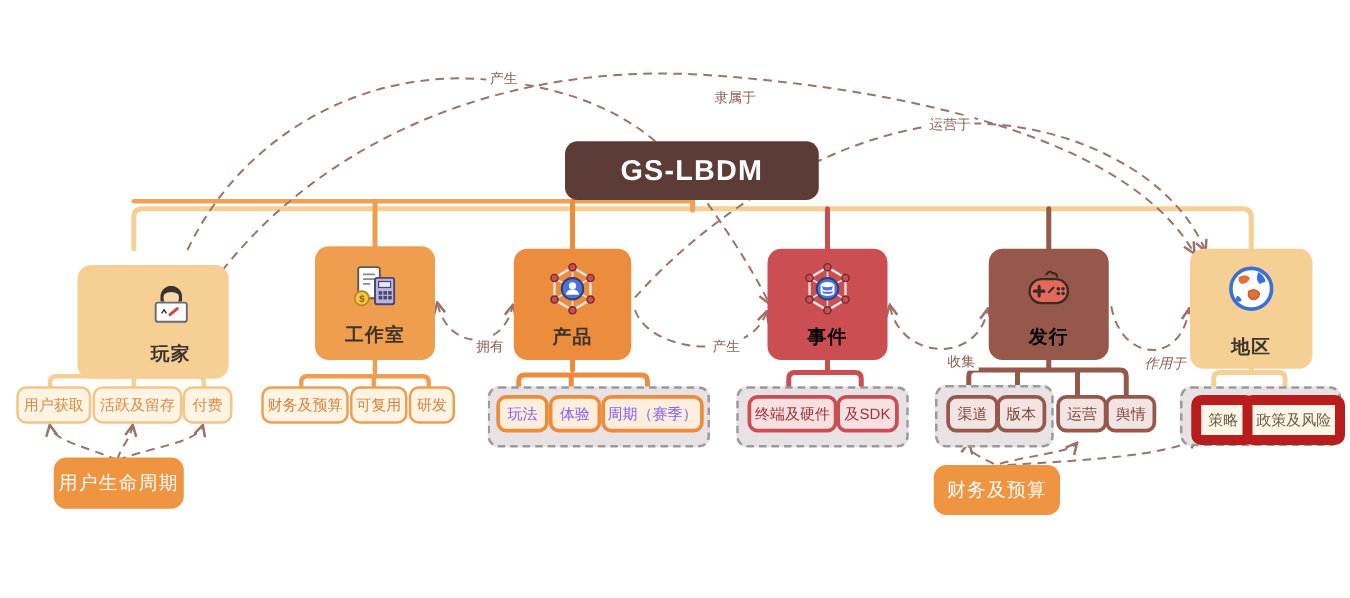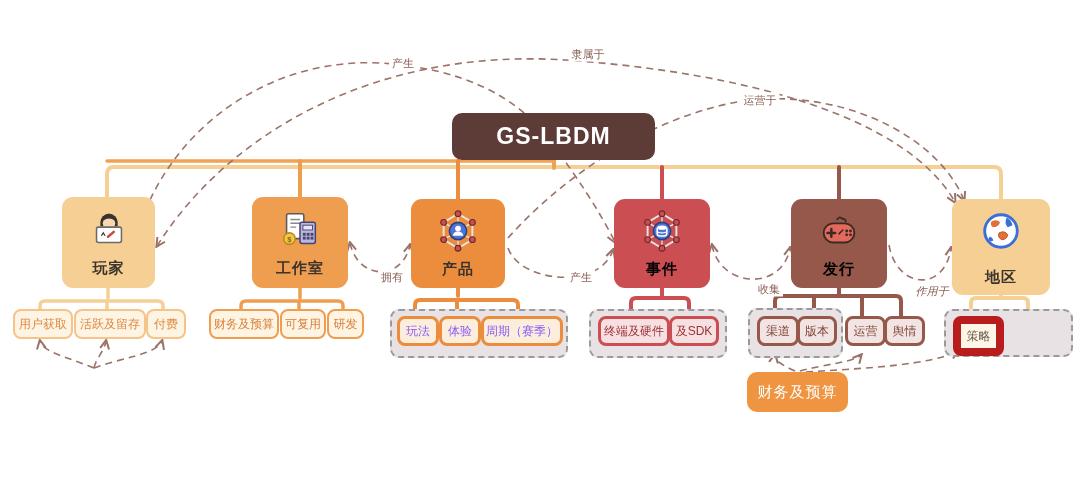--- a/index.html
+++ b/index.html
@@ -92,21 +92,21 @@
       <path d="M 795 371 C 780 364, 774 360, 775 355" marker-end="url(#arr)"></path>
       <path d="M 800 371 C 825 364, 855 362, 861 355" marker-end="url(#arr)"></path>
       <path d="M 806 372 C 870 368, 930 365, 958 351" marker-end="url(#arr)"></path>
     </g>
   </svg>
 
   <div class="root" style="left:452px;top:113px;width:203px;height:47px;">
     <span>GS-LBDM</span>
   </div>
 
-  <div class="node" style="left:62px;top:197px;width:93px;height:91px;background:#f6cf94;">
+  <div class="node" style="left:62px;top:212px;width:93px;height:91px;background:#f6cf94;padding-left:28px;">
     <svg class="icon" viewBox="0 0 48 48">
       <path d="M15 16 a9 9 0 0 1 18 0 v4 h-18 z" fill="#3a3230"></path>
       <circle cx="24" cy="17" r="6.5" fill="#f8d9af"></circle>
       <path d="M18 14 q6 -4 12 0 v-3 a6.5 6.5 0 0 0 -12 0 z" fill="#3a3230"></path>
       <rect x="11" y="21" width="26" height="16" rx="2" fill="#ffffff" stroke="#6b6b6b" stroke-width="1.6"></rect>
       <path d="M16 30 l2 -3 l2 3" fill="none" stroke="#3a3230" stroke-width="1.2"></path>
       <path d="M23 31 l6 -5" stroke="#c94a3e" stroke-width="2.6" stroke-linecap="round"></path>
     </svg>
     <span class="nlabel">玩家</span>
   </div>
@@ -249,26 +249,32 @@
   <div class="sub publish" style="left:845px;top:316px;width:35px;height:24px;">
       <span>运营</span>
     </div>
   <div class="sub publish" style="left:884px;top:316px;width:35px;height:24px;">
       <span>舆情</span>
     </div>
 
   <div class="sub region" style="left:953px;top:316px;width:35px;height:24px;">
       <span>策略</span>
     </div>
-
+  <div class="sub region" style="left:994px;top:316px;width:66px;height:24px;">
+      <span>政策及风险</span>
+    </div>
+
+  <div class="summary" style="left:43px;top:366px;width:104px;height:41px;">
+    <span>用户生命周期</span>
+  </div>
   <div class="summary" style="left:747px;top:372px;width:101px;height:40px;">
     <span>财务及预算</span>
   </div>
 
   <span class="rel-label" style="left:380px;top:63px;">产生</span>
-  <span class="rel-label" style="left:565px;top:54px;">隶属于</span>
+  <span class="rel-label" style="left:565px;top:78px;">隶属于</span>
   <span class="rel-label" style="left:737px;top:100px;">运营于</span>
   <span class="rel-label" style="left:369px;top:277px;">拥有</span>
   <span class="rel-label" style="left:558px;top:277px;">产生</span>
   <span class="rel-label" style="left:746px;top:289px;">收集</span>
   <span class="rel-label" style="left:909px;top:291px;font-style:italic;">作用于</span>
 
 </div>
 
 </body></html>

